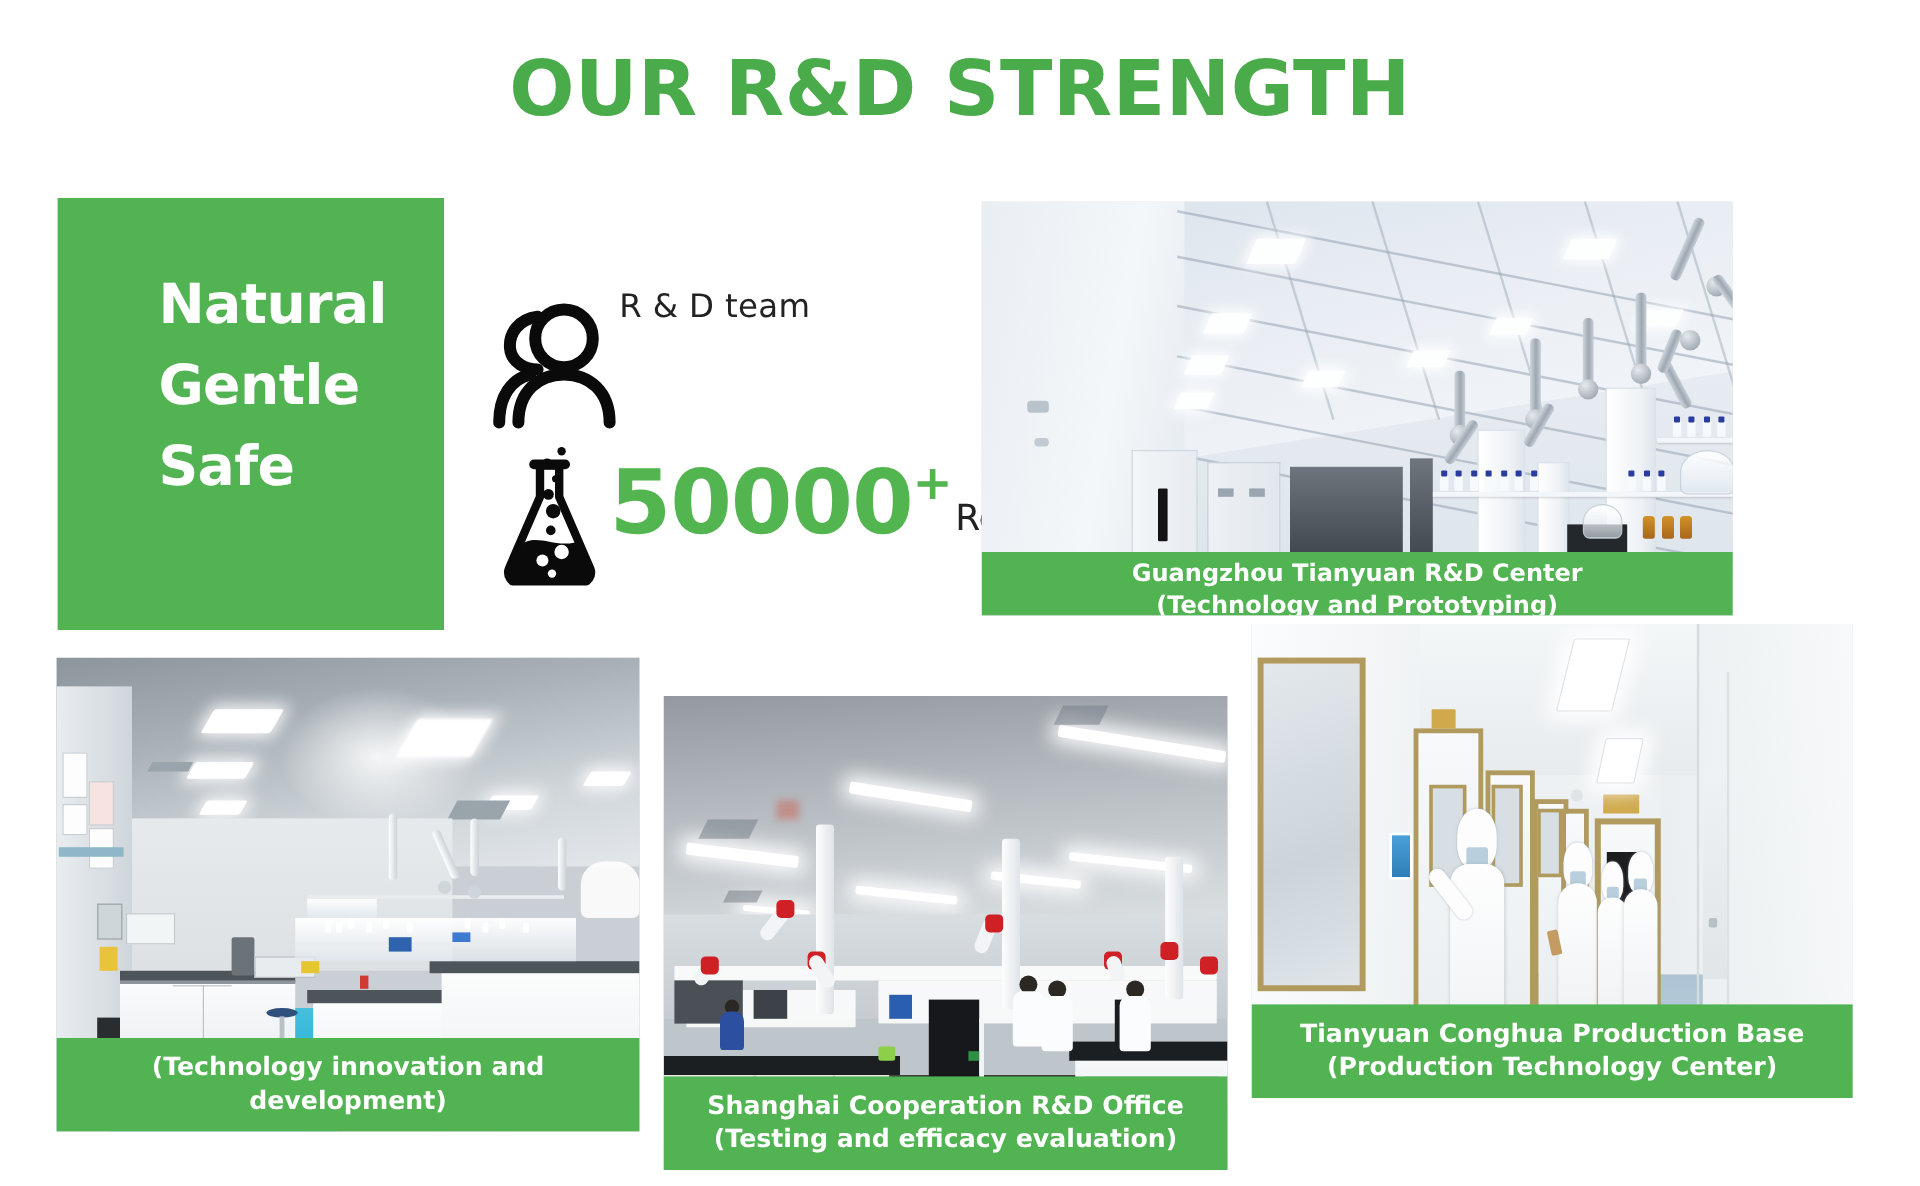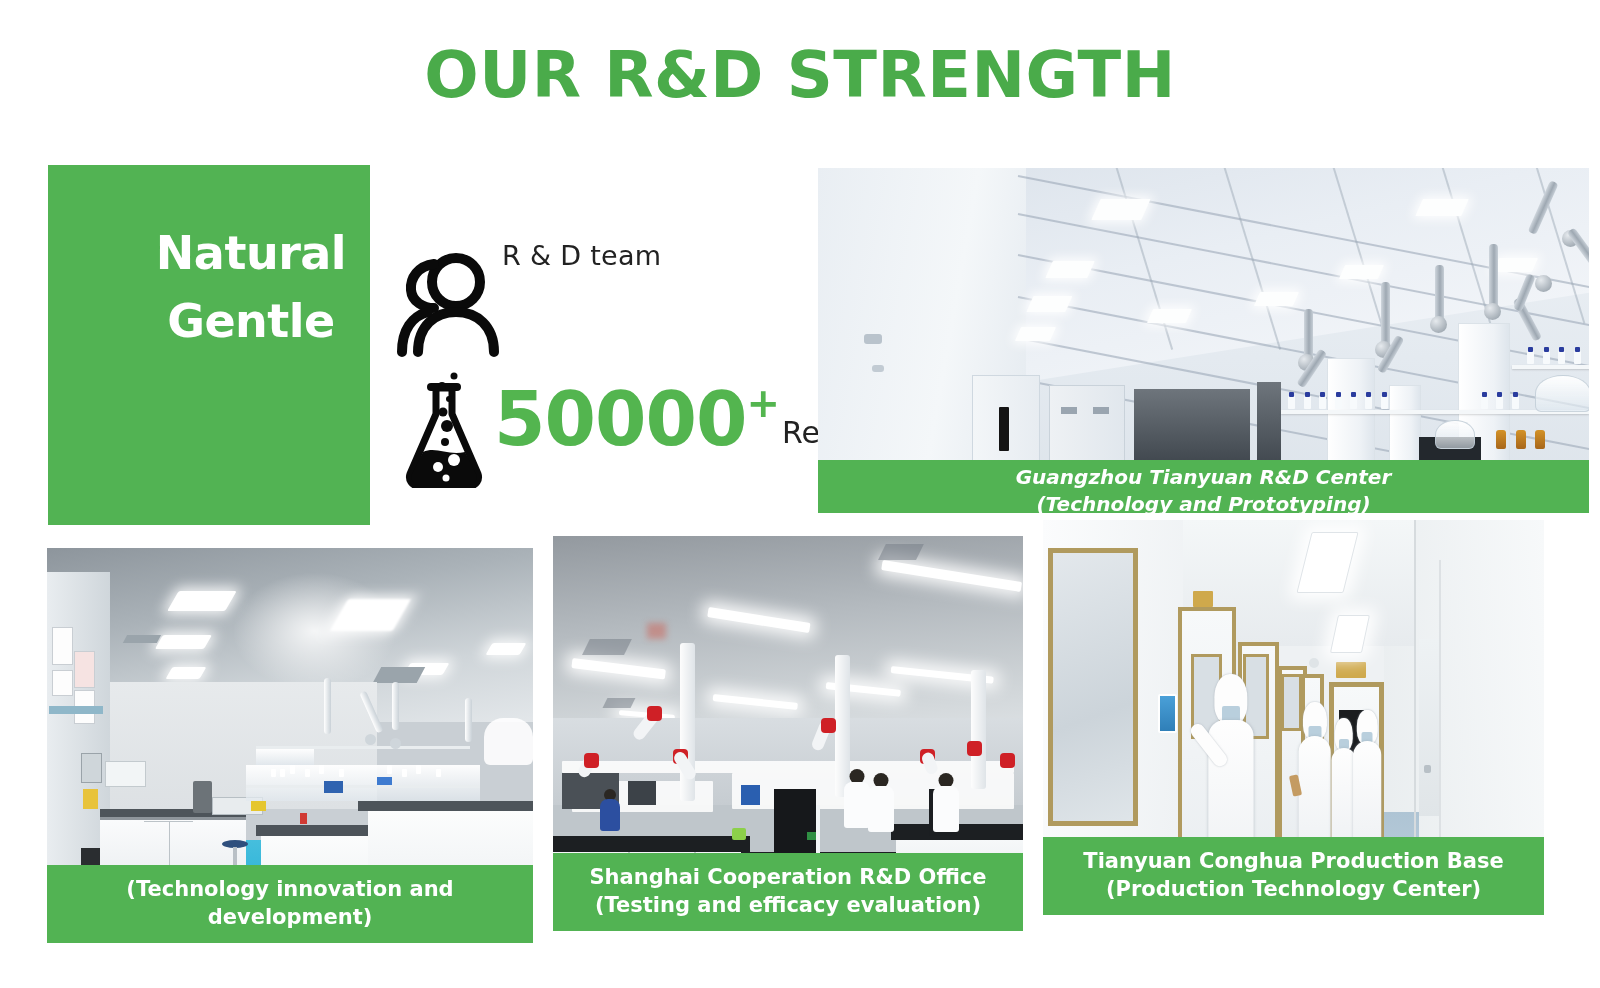--- a/index.html
+++ b/index.html
@@ -9,30 +9,30 @@
   
   #page-title{
     position:absolute;left:0;top:38px;width:1600px;text-align:center;
     font-size:64px;font-weight:bold;letter-spacing:0.5px;color:#4aab4a;
     font-family:"DejaVu Sans","Liberation Sans",sans-serif;
   }
 
   
   #slogan-box{
     position:absolute;left:48px;top:165px;width:322px;height:360px;
-    background:#52b353;box-sizing:border-box;padding:55px 0 0 84px;text-align:center;
+    background:#52b353;box-sizing:border-box;padding:55px 0 0 84px;
   }
   .slogan-line{
     color:#ffffff;font-size:46px;font-weight:bold;line-height:1.47;
     font-family:"DejaVu Sans","Liberation Sans",sans-serif;
     letter-spacing:-0.5px;
   }
 
   
-  #stats{position:absolute;left:394px;top:240px;width:400px;height:270px;}
+  #stats{position:absolute;left:408px;top:240px;width:400px;height:270px;}
   .stat-row{position:relative;height:128px;}
   .stat-icon{position:absolute;left:0;top:8px;width:110px;height:110px;}
   .stat-text{position:absolute;left:108px;top:0;}
   .stat-label{
     font-size:27px;color:#222;letter-spacing:.3px;
     font-family:"DejaVu Sans","Liberation Sans",sans-serif;
     white-space:nowrap;
   }
   .stat-value-row{white-space:nowrap;line-height:1;margin-top:2px;}
   .stat-number{
@@ -56,25 +56,25 @@
   
   .card{position:absolute;overflow:hidden;background:#dfe5e9;}
   .photo{position:absolute;left:0;top:0;width:100%;height:100%;overflow:hidden;}
   .caption{
     position:absolute;left:0;bottom:0;width:100%;
     background:#52b353;color:#fff;text-align:center;
     font-weight:bold;line-height:1.33;box-sizing:border-box;
     font-family:"DejaVu Sans","Liberation Sans",sans-serif;
   }
 
-  #card-rd-center{left:818px;top:168px;width:771px;height:345px;font-style:italic;}
+  #card-rd-center{left:818px;top:168px;width:626px;height:345px;}
   #card-rd-center .caption{height:53px;padding-top:4px;font-size:20px;}
 
   #card-tokyo{left:47px;top:548px;width:486px;height:395px;}
-  #card-shanghai{left:553px;top:536px;width:470px;height:395px;}
+  #card-shanghai{left:553px;top:580px;width:470px;height:395px;}
   #card-conghua{left:1043px;top:520px;width:501px;height:395px;}
   #card-tokyo .caption,#card-shanghai .caption,#card-conghua .caption{
     height:78px;padding-top:11px;font-size:21px;
   }
 
   
   .p1{background:linear-gradient(180deg,#eef2f6 0%,#e4eaf0 55%,#dce3ea 100%);}
   .p1 .ceil{position:absolute;left:27%;top:-4%;width:80%;height:66%;
     background:linear-gradient(175deg,#dde4ec 0%,#e9eef4 50%,#f1f4f8 100%);
     transform:skewY(-9deg);transform-origin:left top;}
@@ -199,20 +199,21 @@
   .p4 .fmark{position:absolute;width:16px;height:11px;background:#2f8f43;border-radius:2px;}
 </style>
 </head>
 <body>
 
 <div id="page-title">OUR R&amp;D STRENGTH</div>
 
 <div id="slogan-box">
   <div class="slogan-line">Natural</div>
   <div class="slogan-line">Gentle</div>
+  <div class="slogan-line">Safe</div>
 </div>
 
 <div id="stats">
 
   <div class="stat-row" id="stat-row-team">
     <div class="stat-icon">
       <svg viewBox="0 0 110 110" width="110" height="110">
         <circle cx="62" cy="34" r="24" fill="none" stroke="#0a0a0a" stroke-width="10"></circle>
         <path d="M24 104 C24 78 41 64 62 64 C83 64 100 78 100 104" fill="none" stroke="#0a0a0a" stroke-width="10" stroke-linecap="round"></path>
         <path d="M40 16 C24 18 16 30 17 42 C18 54 30 60 40 60" fill="none" stroke="#0a0a0a" stroke-width="10" stroke-linecap="round"></path>

